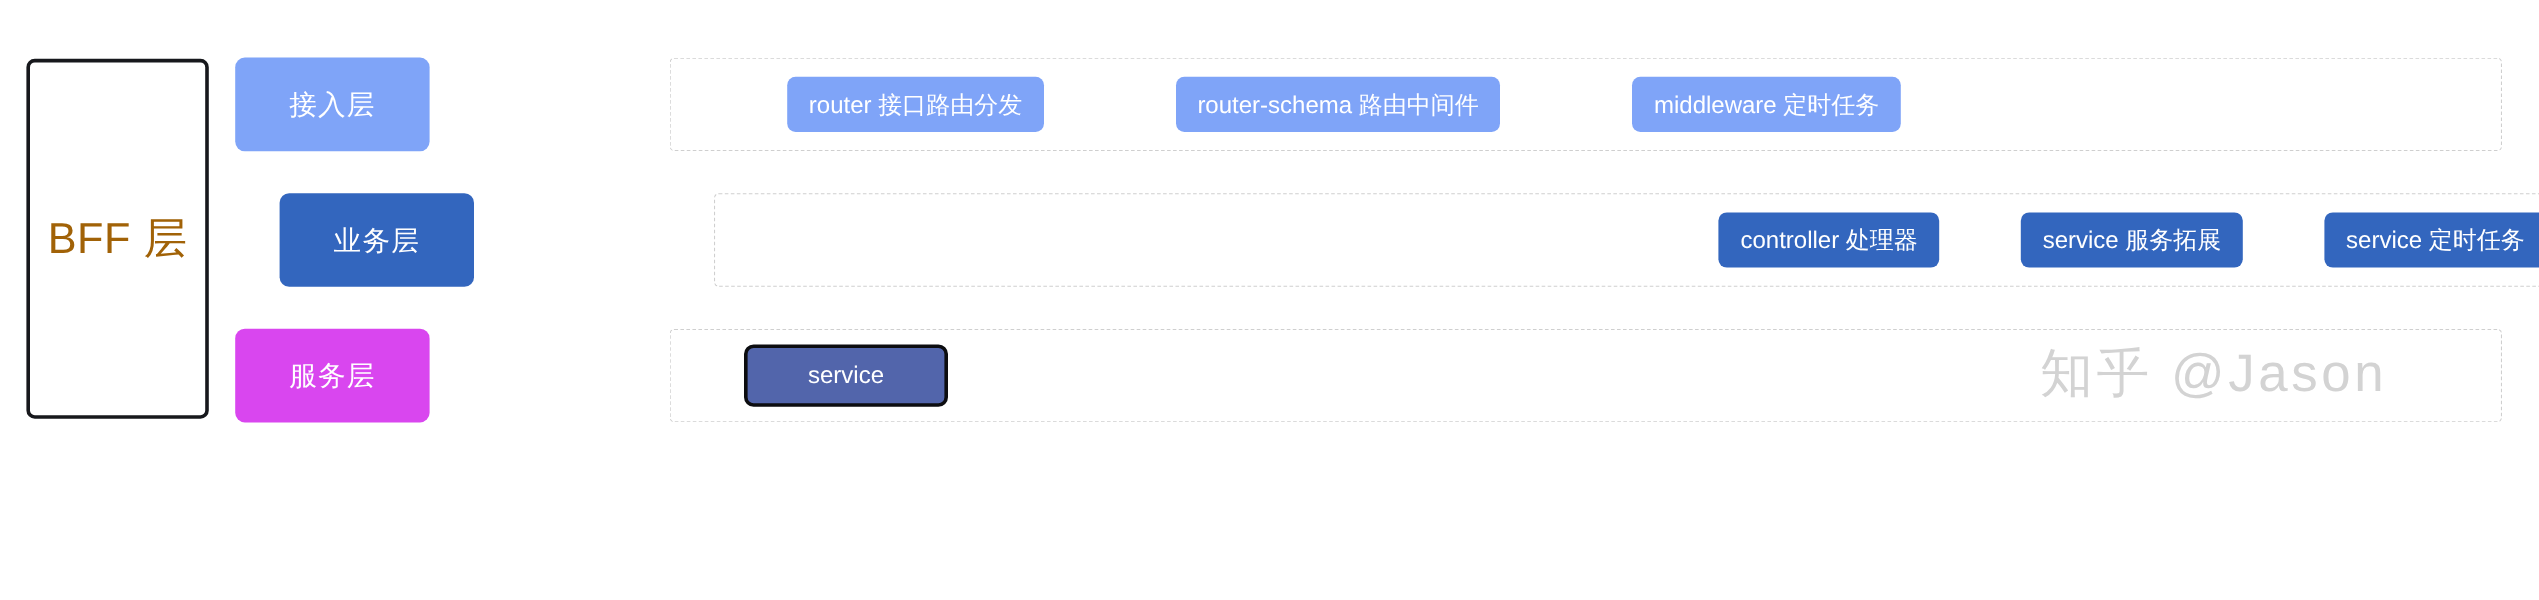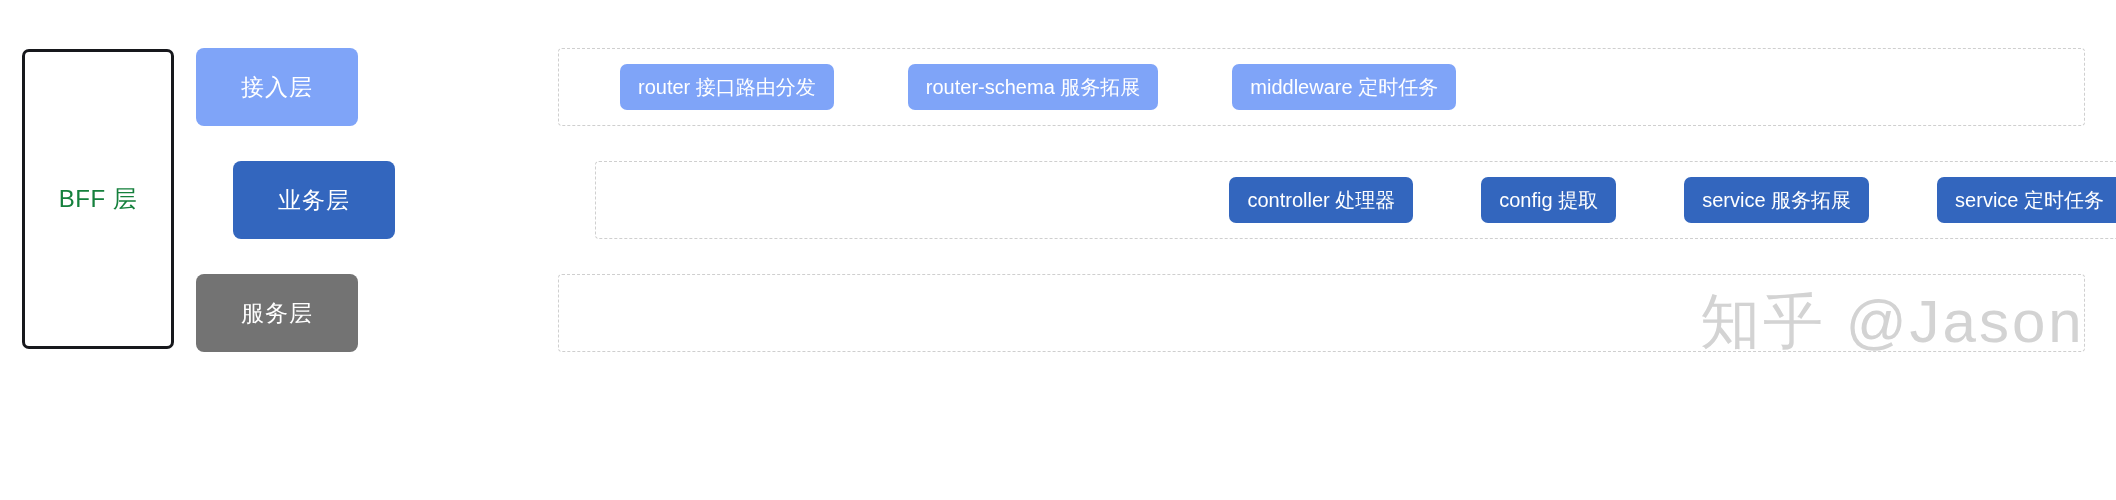--- a/index.html
+++ b/index.html
@@ -27,22 +27,22 @@
     height: 300px;
     border: 3px solid #17181c;
     border-radius: 7px;
     background: #ffffff;
     display: flex;
     align-items: center;
     justify-content: center;
     box-sizing: border-box;
   }
   .bff-label {
-    font-size: 24px;
-    color: #15803d;
+    font-size: 36px;
+    color: #a16207;
     letter-spacing: 0.5px;
     white-space: nowrap;
   }
 
   
   .row {
     position: absolute;
     left: 196px;
     width: 1889px;
     box-sizing: border-box;
@@ -93,82 +93,84 @@
     color: #ffffff;
     font-size: 20px;
     white-space: nowrap;
     box-sizing: border-box;
     padding: 0 18px;
   }
 
   
   #row1 { top: 48px; height: 78px; }
   #row1 .layer-chip { background: #7fa4f8; }
-  #row1 .item { background: #7fa4f8; }
+  #row1 .item { background: #7fa4f8; margin-left: 36px; }
   #row1 .items { padding-left: 62px; gap: 74px; }
 
   
   #row2 { top: 161px; height: 78px; margin-left: 37px; }
   #row2 .layer-chip { background: #3366be; }
   #row2 .item { background: #3366be; }
   #row2 .items { padding-left: 62px; gap: 68px; justify-content: flex-end; }
 
   
   #row3 { top: 274px; height: 78px; }
-  #row3 .layer-chip { background: #737373; }
+  #row3 .layer-chip { background: #d946ef; }
   #row3 .item {
     background: #5265ab;
     border: 3px solid #0c0d10;
     border-radius: 8px;
   }
   #row3 .items { padding-left: 62px; }
   #row3 .item { width: 170px; height: 52px; }
 
   
   .watermark {
     position: absolute;
     left: 1700px;
     top: 282px;
-    font-size: 60px;
+    font-size: 44px;
     color: #d3d3d3;
     letter-spacing: 3px;
     white-space: nowrap;
     user-select: none;
   }
 </style>
 </head>
 <body>
 
 <div id="canvas">
 
   <div class="bff-box">
     <span class="bff-label">BFF 层</span>
   </div>
 
   <div class="row" id="row1">
     <div class="row-dashed"></div>
     <div class="layer-chip">接入层</div>
     <div class="items">
       <div class="item">router 接口路由分发</div>
-      <div class="item">router-schema 服务拓展</div>
+      <div class="item">router-schema 路由中间件</div>
       <div class="item">middleware 定时任务</div>
     </div>
   </div>
 
   <div class="row" id="row2">
     <div class="row-dashed"></div>
     <div class="layer-chip">业务层</div>
     <div class="items">
       <div class="item">controller 处理器</div>
-      <div class="item">config 提取</div>
       <div class="item">service 服务拓展</div>
       <div class="item">service 定时任务</div>
     </div>
   </div>
 
   <div class="row" id="row3">
     <div class="row-dashed"></div>
     <div class="layer-chip">服务层</div>
+    <div class="items">
+      <div class="item">service</div>
+    </div>
   </div>
 
   <div class="watermark">知乎 @Jason</div>
 
 </div>
 
 </body></html>

